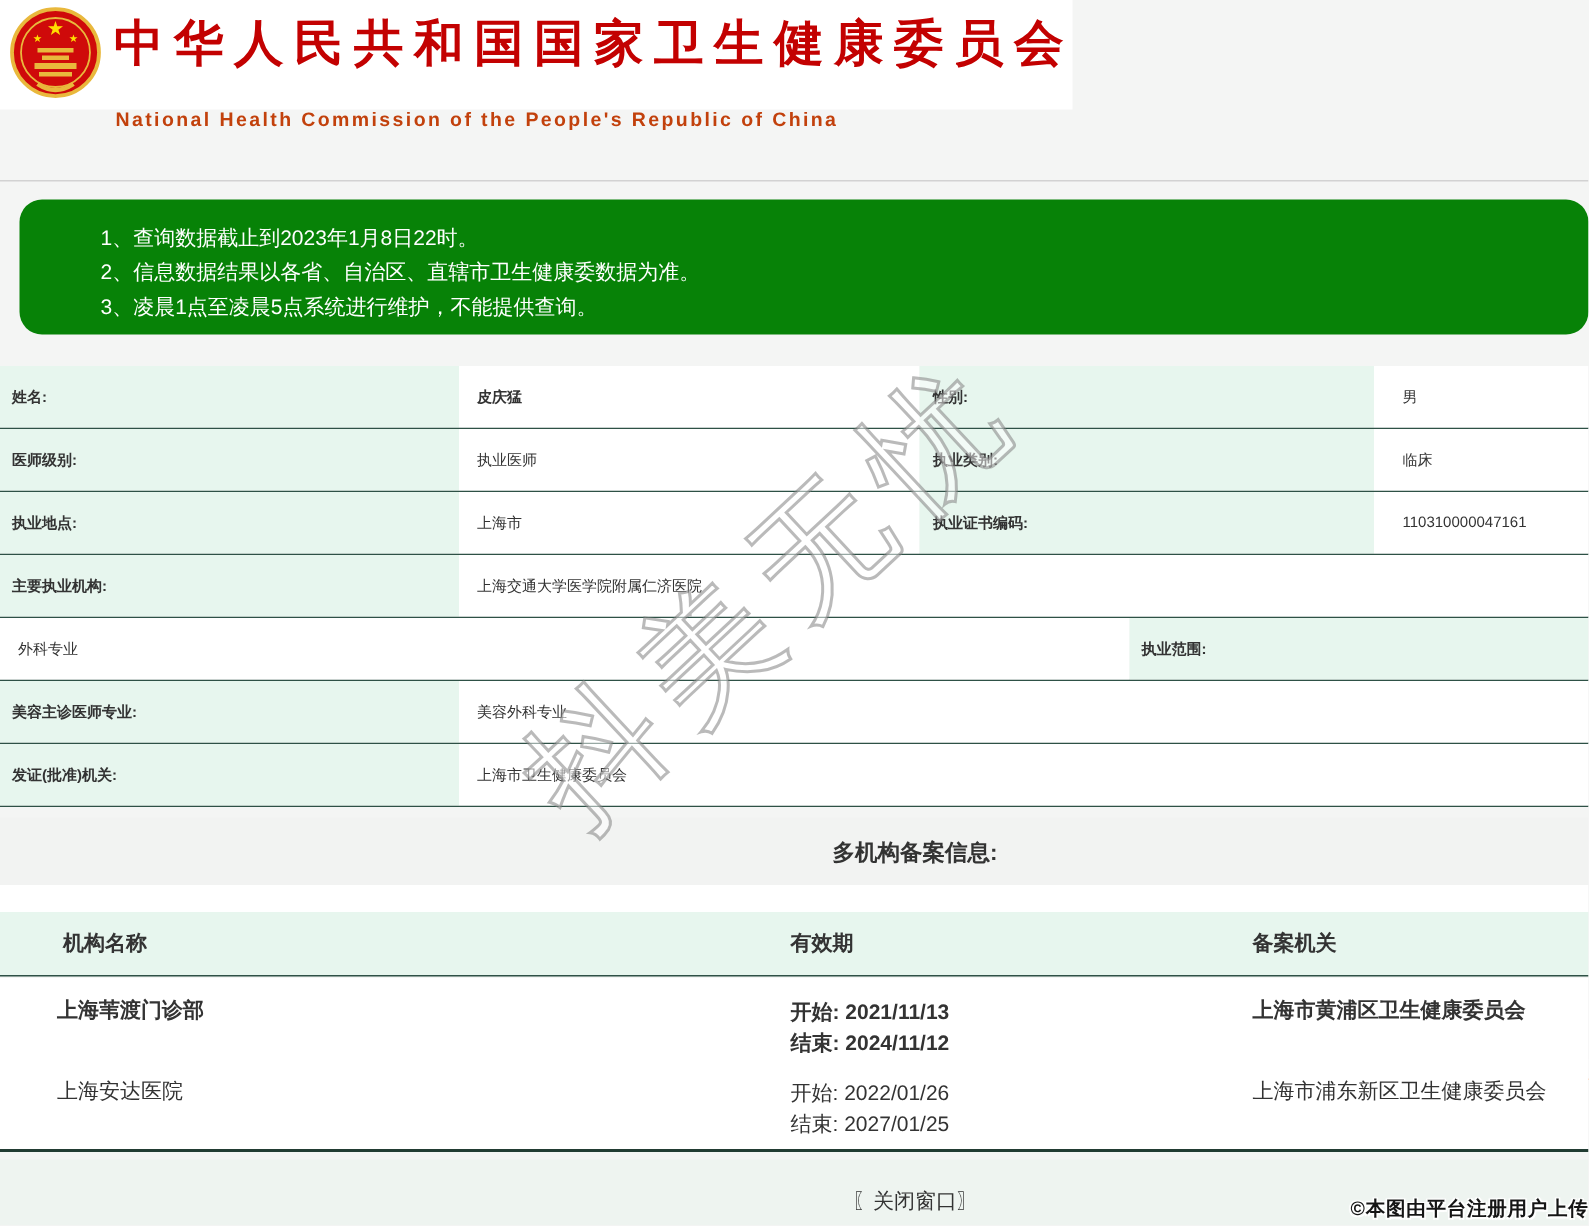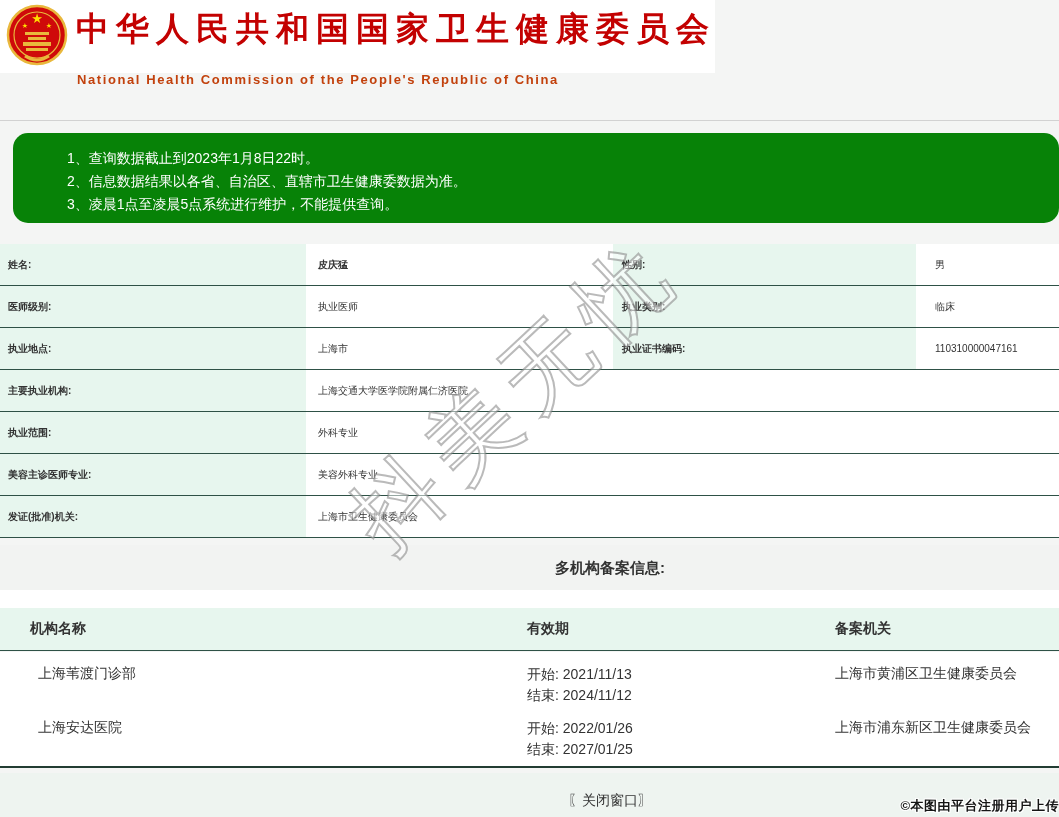--- a/index.html
+++ b/index.html
@@ -51,24 +51,24 @@
   .center-wide { position:absolute; left:0; width:1220px; text-align:center; }
   .section-title { top:559px; font-size:15px; font-weight:bold; color:#333; }
   .gap-white { position:absolute; top:590px; left:0; width:1059px; height:18px; background:#ffffff; }
 
   .org-header {
     position:absolute; top:608px; left:0; width:1059px; height:43px;
     background:#e7f6ee; border-bottom:1px solid #2e5146; display:flex; align-items:center;
     font-size:14px; font-weight:bold;
   }
   .org-row { position:absolute; left:0; width:1059px; background:#ffffff; display:flex; font-size:14px; }
-  .org-row-1 { top:652px; height:68px; border-bottom:1px solid #f97316; }
+  .org-row-1 { top:652px; height:68px; border-bottom:1px solid #f97316;font-weight:bold; }
   .org-row-2 { top:706px; height:62px; border-bottom:2px solid #223c33; }
   .oc1 { width:527px; padding-left:38px; }
-  .oc1h { width:527px; padding-left:30px; }
+  .oc1h { width:527px; padding-left:42px; }
   .oc2 { width:303px; }
   .oc3 { flex:1; padding-left:5px; }
   .org-row .oc1, .org-row .oc3 { padding-top:13px; }
   .org-row .oc2 { padding-top:12px; line-height:21px; }
 
   
   .footer-band { position:absolute; top:773px; left:0; width:1059px; height:44px; background:#eef4f0; }
   .close-link { top:792px; font-size:14px; color:#333; cursor:pointer; }
   .copyright {
     position:absolute; right:0; bottom:2px; font-size:13px; font-weight:bold; color:#151515;
@@ -134,22 +134,22 @@
       <div class="cell lab c1">执业地点:</div>
       <div class="cell val c2">上海市</div>
       <div class="cell lab c3">执业证书编码:</div>
       <div class="cell val c4">110310000047161</div>
     </div>
     <div class="irow">
       <div class="cell lab c1">主要执业机构:</div>
       <div class="cell val cwide">上海交通大学医学院附属仁济医院</div>
     </div>
     <div class="irow">
+      <div class="cell val cwide">外科专业</div>
       <div class="cell lab c1">执业范围:</div>
-      <div class="cell val cwide">外科专业</div>
     </div>
     <div class="irow">
       <div class="cell lab c1">美容主诊医师专业:</div>
       <div class="cell val cwide">美容外科专业</div>
     </div>
     <div class="irow">
       <div class="cell lab c1">发证(批准)机关:</div>
       <div class="cell val cwide">上海市卫生健康委员会</div>
     </div>
   </div>

